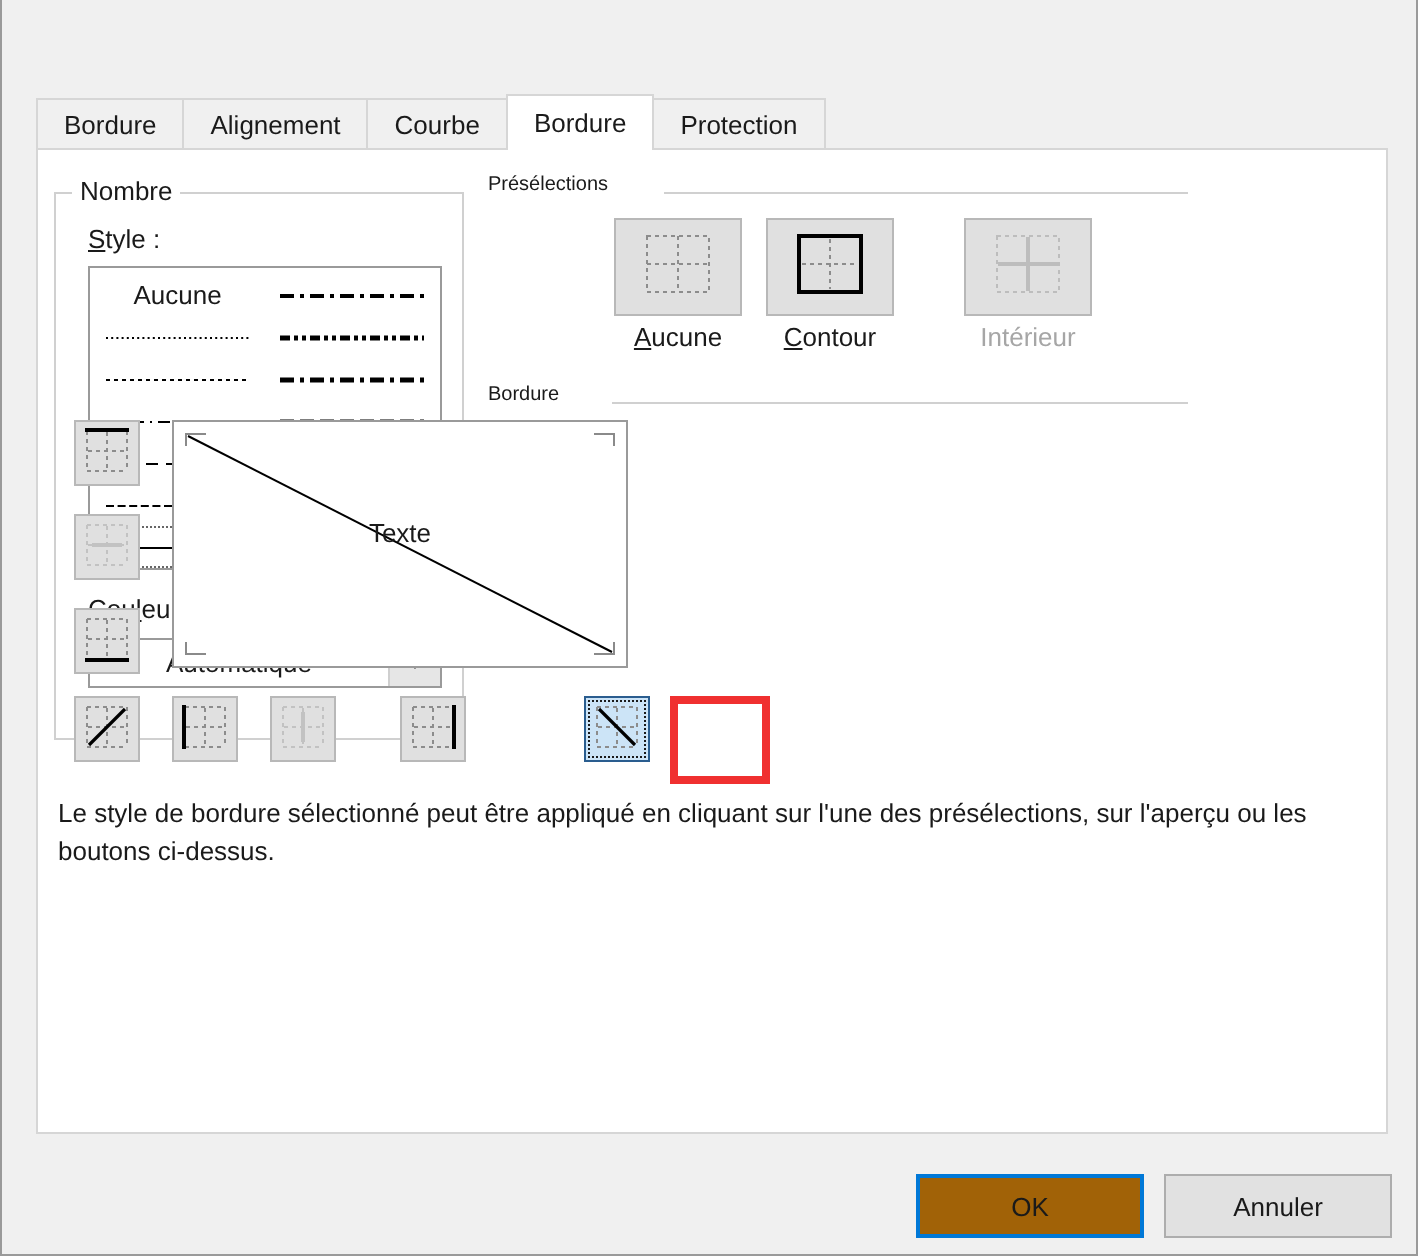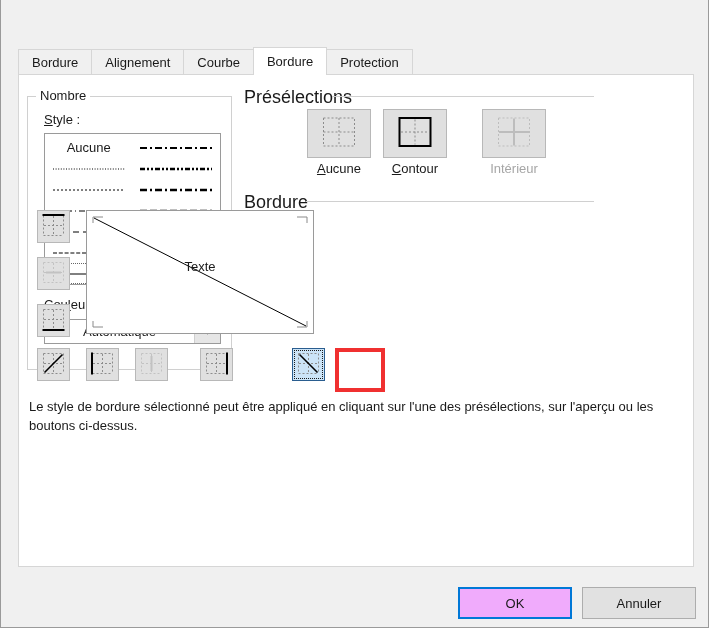--- a/index.html
+++ b/index.html
@@ -144,21 +144,21 @@
     z-index: 2;
   }
   
   .hr-group {
     position: absolute;
     box-sizing: border-box;
   }
   .hr-group .hr-title {
     position: absolute;
     left: 0; top: 0;
-    font-size: 18px;
+    font-size: 10px;
     color: #1a1a1a;
   }
   .hr-group .hr-line {
     position: absolute;
     top: 9px;
     height: 1px;
     background: #d0d0d0;
   }
 
   
@@ -370,21 +370,21 @@
     align-items: center;
     justify-content: center;
     cursor: default;
     font-family: "Liberation Sans", sans-serif;
   }
   #ok-button {
     left: 457px;
     top: 587px;
     width: 114px;
     border: 2px solid #0078d7;
-    background: #f0abfc;
+    background: #a16207;
   }
   #cancel-button {
     left: 581px;
     top: 587px;
     width: 114px;
   }
 </style>
 </head>
 <body>
 

